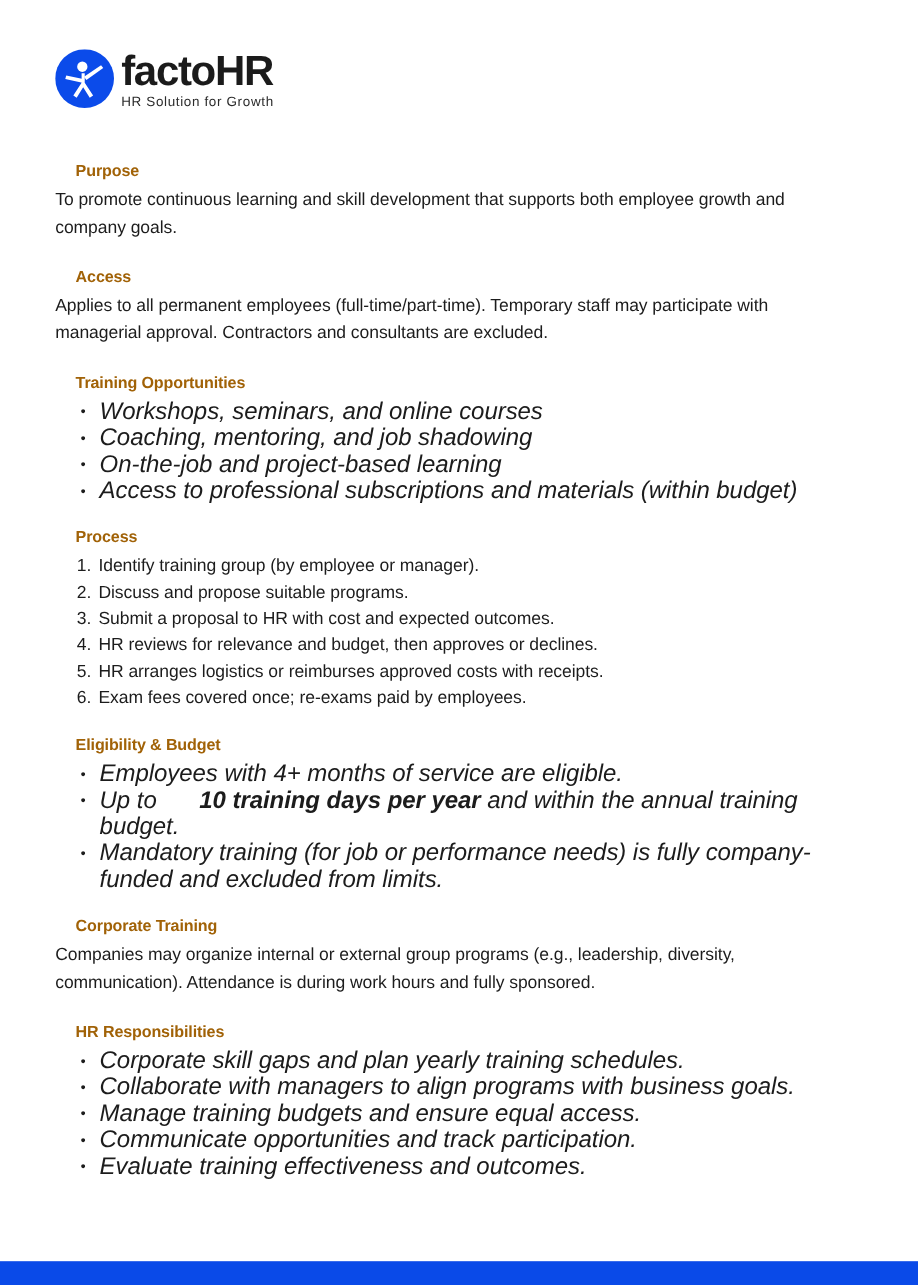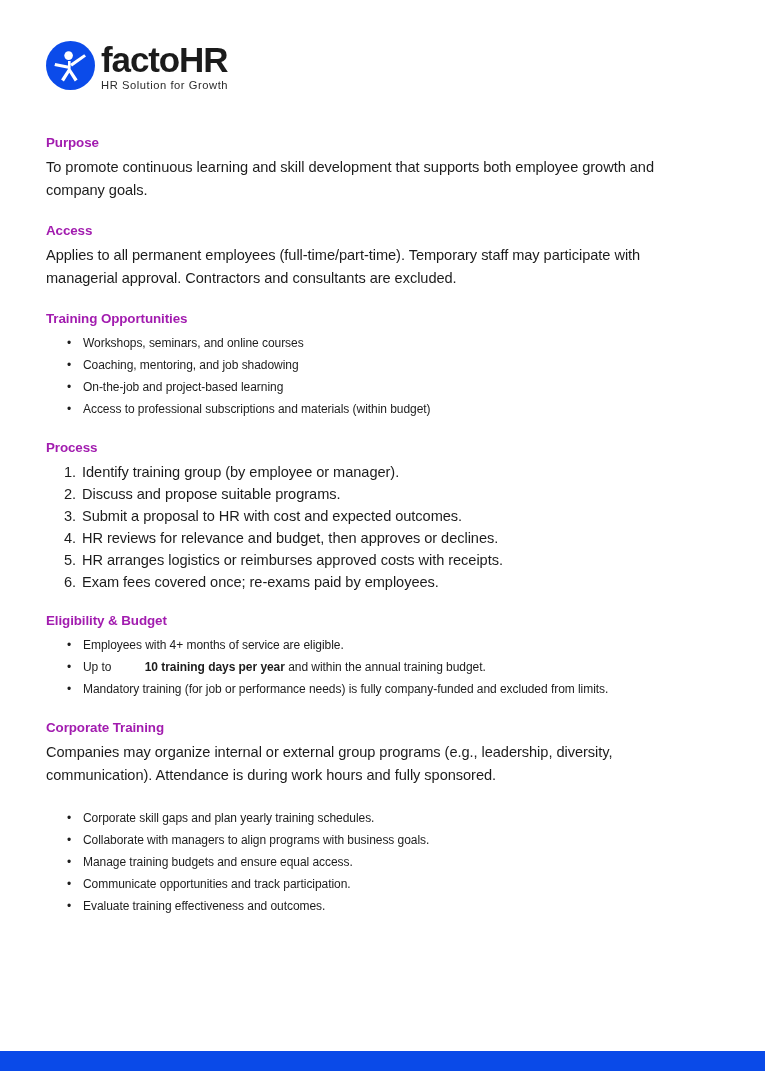--- a/index.html
+++ b/index.html
@@ -65,47 +65,48 @@
   .content {
     position: absolute;
     left: 46px;
     top: 134px;
     width: 668px;
   }
 
   .sec-heading {
     font-size: 13.4px;
     font-weight: bold;
-    color: #a21caf;
+    color: #a16207;
     line-height: 18px;
-    margin: 0 0 4px 0;
+    margin: 0 0 4px 17px;
     letter-spacing: -0.1px;
   }
   .sec-body {
     font-size: 14.6px;
     line-height: 22.5px;
     color: #1c1c1c;
     margin: 0;
     letter-spacing: -0.05px;
   }
   .section { margin-bottom: 21px; }
   .section.tight { margin-bottom: 19px; }
 
   ul.b-list, ol.n-list {
     margin: 1px 0 0 0;
     padding: 0 0 0 0;
     list-style: none;
   }
   ul.b-list > li {
     position: relative;
     padding-left: 37px;
-    font-size: 12px;
+    font-size: 20px;
     line-height: 22px;
     color: #1c1c1c;
     letter-spacing: -0.05px;
+    font-style: italic;
   }
   ul.b-list > li::before {
     content: "\2022";
     position: absolute;
     left: 21px;
     top: -0.5px;
     font-size: 12px;
     color: #1c1c1c;
     line-height: 22px;
   }
@@ -198,20 +199,21 @@
           <li><span>Employees with 4+ months of service are eligible.</span></li>
           <li><span>Up to </span><span class="bold">10 training days per year</span><span> and within the annual training budget.</span></li>
           <li><span>Mandatory training (for job or performance needs) is fully company-funded and excluded from limits.</span></li>
         </ul>
       </div>
       <div class="section">
         <div class="sec-heading">Corporate Training</div>
         <p class="sec-body">Companies may organize internal or external group programs (e.g., leadership, diversity, communication). Attendance is during work hours and fully sponsored.</p>
       </div>
       <div class="section tight">
+        <div class="sec-heading">HR Responsibilities</div>
         <ul class="b-list">
           <li>Corporate skill gaps and plan yearly training schedules.</li>
           <li>Collaborate with managers to align programs with business goals.</li>
           <li>Manage training budgets and ensure equal access.</li>
           <li>Communicate opportunities and track participation.</li>
           <li>Evaluate training effectiveness and outcomes.</li>
         </ul>
       </div>
     </div>
 

